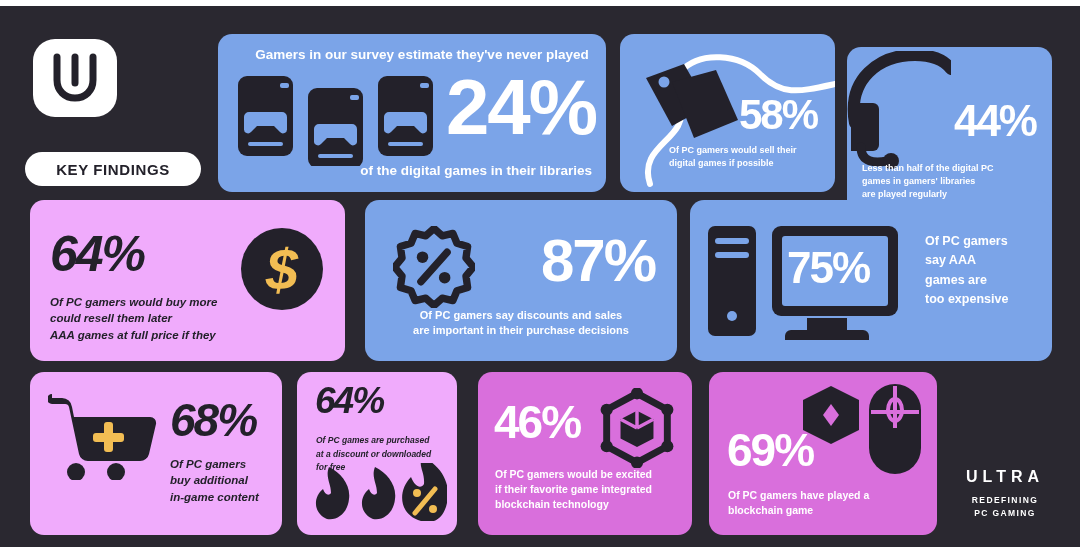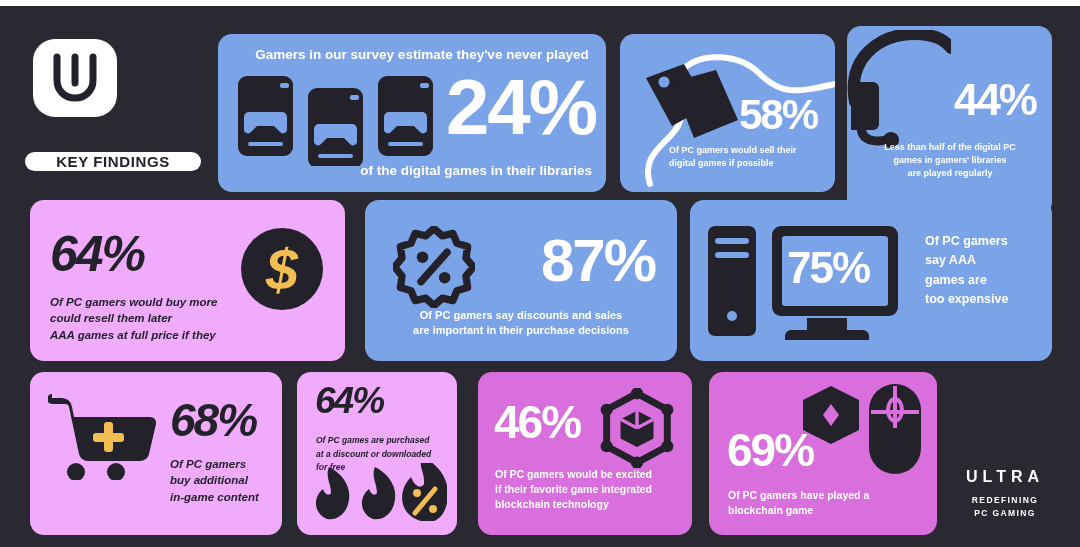--- a/index.html
+++ b/index.html
@@ -46,21 +46,21 @@
     height: 78px;
     background: #ffffff;
     border-radius: 22px;
   }
   .logo-tile svg { position: absolute; left: 18px; top: 14px; }
   .keypill {
     position: absolute;
     left: 25px;
     top: 146px;
     width: 176px;
-    height: 19px;
+    height: 34px;
     background: #ffffff;
     border-radius: 17px;
     display: flex;
     align-items: center;
     justify-content: center;
   }
   .keypill span {
     font-size: 15px;
     font-weight: bold;
     letter-spacing: 0.6px;
@@ -101,26 +101,26 @@
   
   #card-58 { left: 620px; top: 28px; width: 215px; height: 158px; }
   #card-58 .art { position: absolute; left: 0; top: 0; }
   #card-58 .num { position: absolute; right: 18px; top: 62px; font-size: 42px; }
   #card-58 .caption {
     position: absolute; right: 16px; top: 110px;
     width: 150px; text-align: left; font-size: 9px;
   }
 
   
-  #card-44 { left: 847px; top: 20px; width: 205px; height: 190px; text-decoration: underline; }
+  #card-44 { left: 847px; top: 41px; width: 205px; height: 190px; text-decoration: underline; }
   #card-44 .art { position: absolute; left: -6px; top: 4px; }
   #card-44 .num { position: absolute; right: 16px; top: 54px; font-size: 44px; }
   #card-44 .caption {
     position: absolute; right: 14px; top: 115px;
-    width: 176px; text-align: center; font-size: 9px;
+    width: 176px; text-align: left; font-size: 9px;
   }
 
   
   #card-64a { left: 30px; top: 194px; width: 315px; height: 161px; }
   #card-64a .num { position: absolute; left: 20px; top: 32px; font-size: 50px; }
   #card-64a .caption {
     position: absolute; left: 20px; top: 94px;
     width: 215px; font-size: 11.5px;
   }
   #card-64a .art { position: absolute; right: 22px; top: 28px; }

